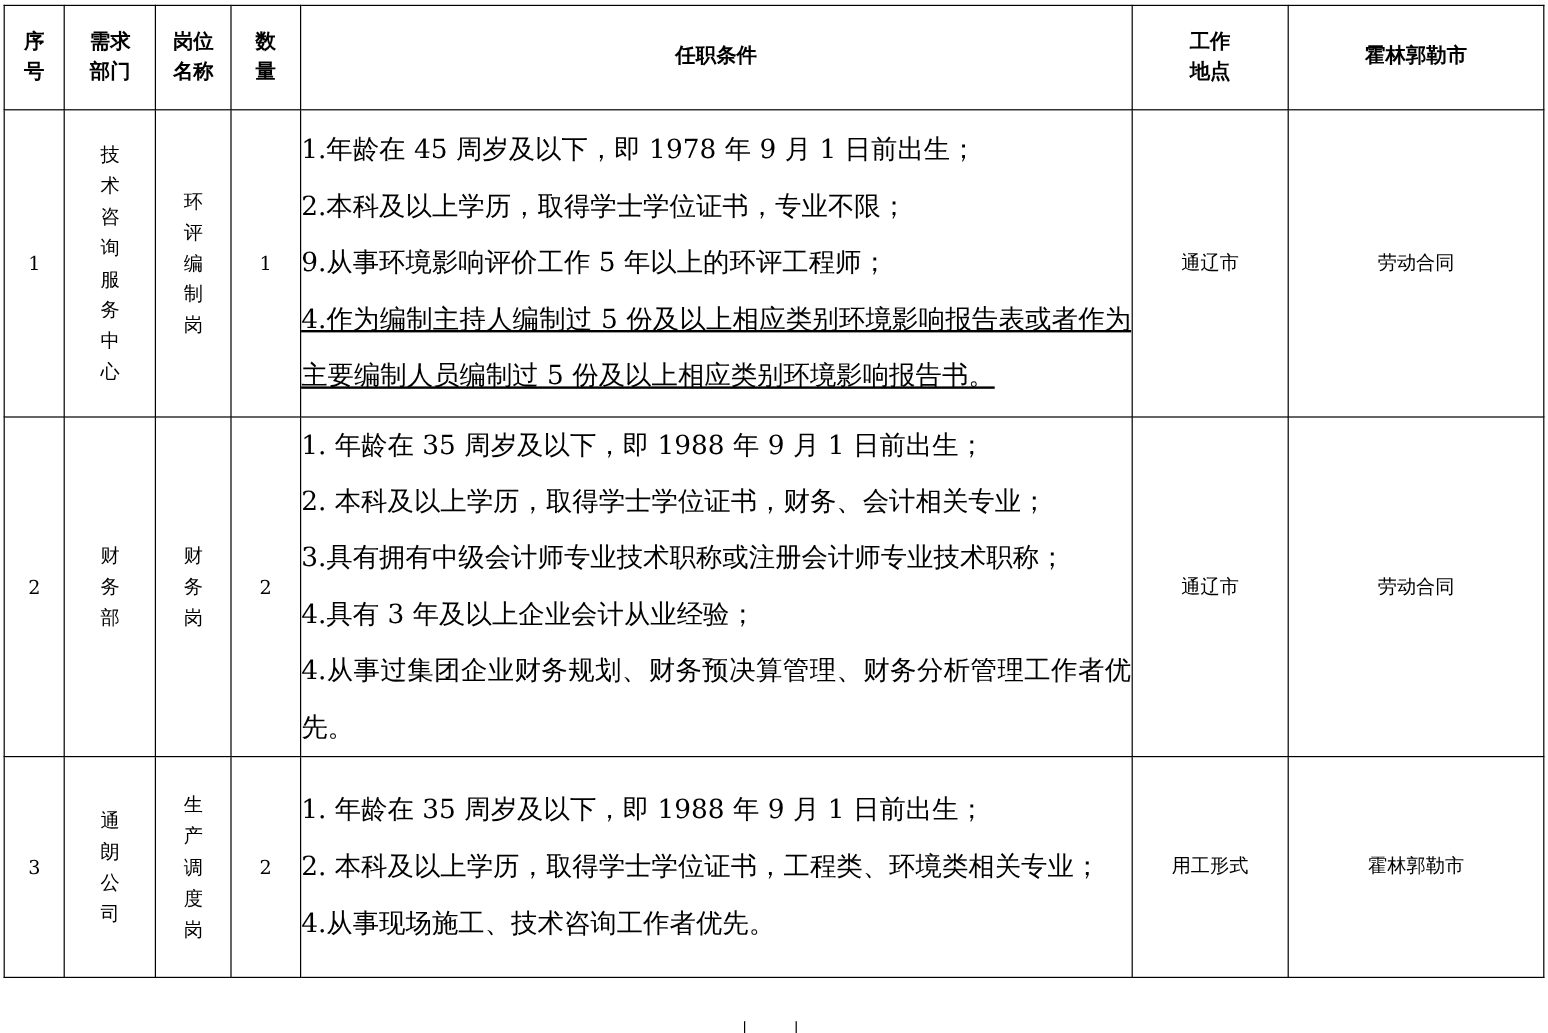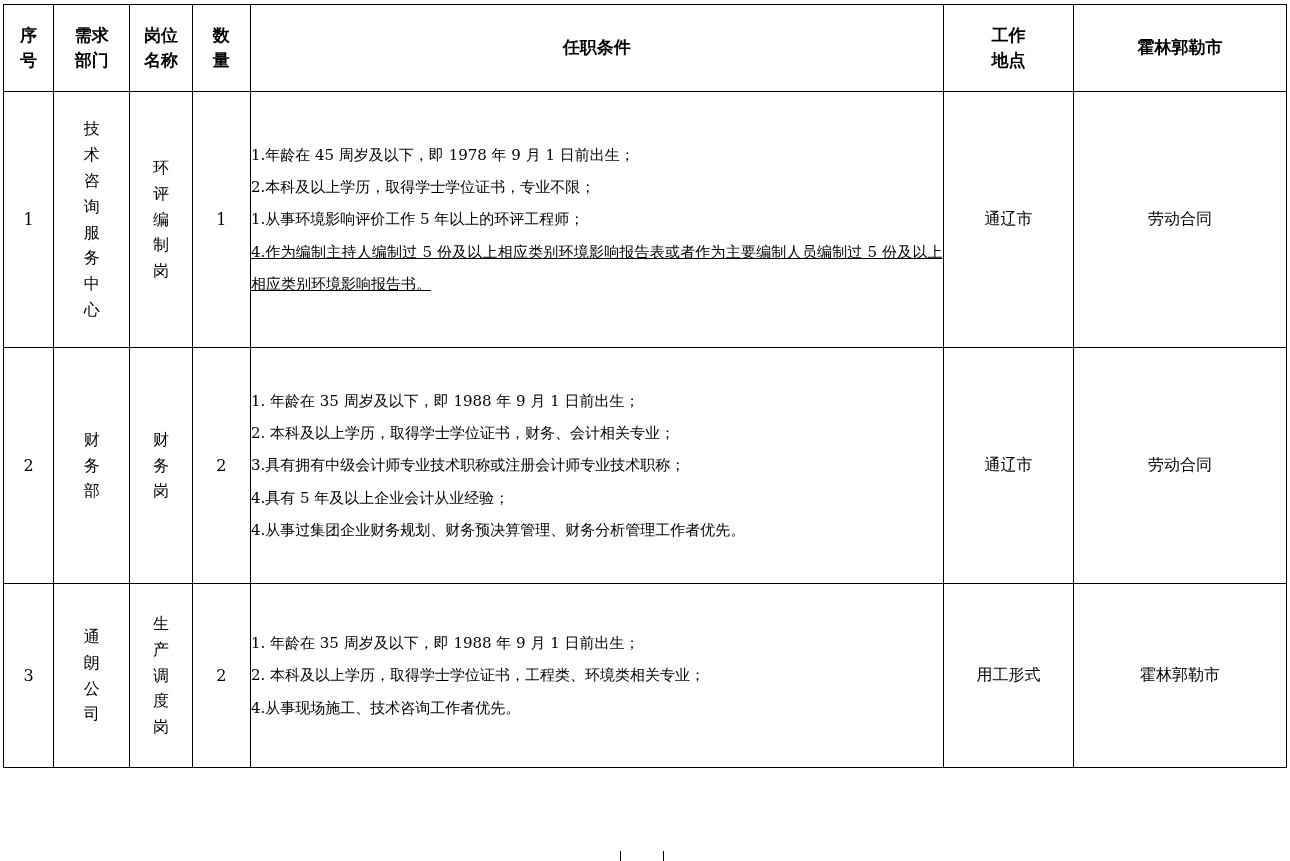--- a/index.html
+++ b/index.html
@@ -68,21 +68,21 @@
     letter-spacing: 0;
   }
   .vert span { display: block; }
 
   .center {
     text-align: center;
     font-size: 16px;
   }
   .cond {
     padding: 14px 16px 14px 14px;
-    font-size: 15px;
+    font-size: 22px;
     line-height: 2.14;
     text-align: justify;
   }
   .cond .line { display: block; }
   .cond .just {
     text-align: justify;
     text-justify: inter-ideograph;
     text-decoration: underline;
   }
   .row1 { height: 256px; }
@@ -173,21 +173,21 @@
             <span>评</span>
             <span>编</span>
             <span>制</span>
             <span>岗</span>
           </div>
         </td>
         <td class="center">1</td>
         <td class="cond">
           <span class="line">1.年龄在 45 周岁及以下，即 1978 年 9 月 1 日前出生；</span>
           <span class="line">2.本科及以上学历，取得学士学位证书，专业不限；</span>
-          <span class="line">1.从事环境影响评价工作 5 年以上的环评工程师；</span>
+          <span class="line">9.从事环境影响评价工作 5 年以上的环评工程师；</span>
           <span class="line just">4.作为编制主持人编制过 5 份及以上相应类别环境影响报告表或者作为主要编制人员编制过 5 份及以上相应类别环境影响报告书。</span>
         </td>
         <td class="center">通辽市</td>
         <td class="center">劳动合同</td>
       </tr>
 
       <tr class="row2">
         <td class="center">2</td>
         <td>
           <div class="vert">
@@ -201,21 +201,21 @@
             <span>财</span>
             <span>务</span>
             <span>岗</span>
           </div>
         </td>
         <td class="center">2</td>
         <td class="cond">
           <span class="line">1. 年龄在 35 周岁及以下，即 1988 年 9 月 1 日前出生；</span>
           <span class="line">2. 本科及以上学历，取得学士学位证书，财务、会计相关专业；</span>
           <span class="line">3.具有拥有中级会计师专业技术职称或注册会计师专业技术职称；</span>
-          <span class="line">4.具有 5 年及以上企业会计从业经验；</span>
+          <span class="line">4.具有 3 年及以上企业会计从业经验；</span>
           <span class="line">4.从事过集团企业财务规划、财务预决算管理、财务分析管理工作者优先。</span>
         </td>
         <td class="center">通辽市</td>
         <td class="center">劳动合同</td>
       </tr>
 
       <tr class="row3">
         <td class="center">3</td>
         <td>
           <div class="vert">

